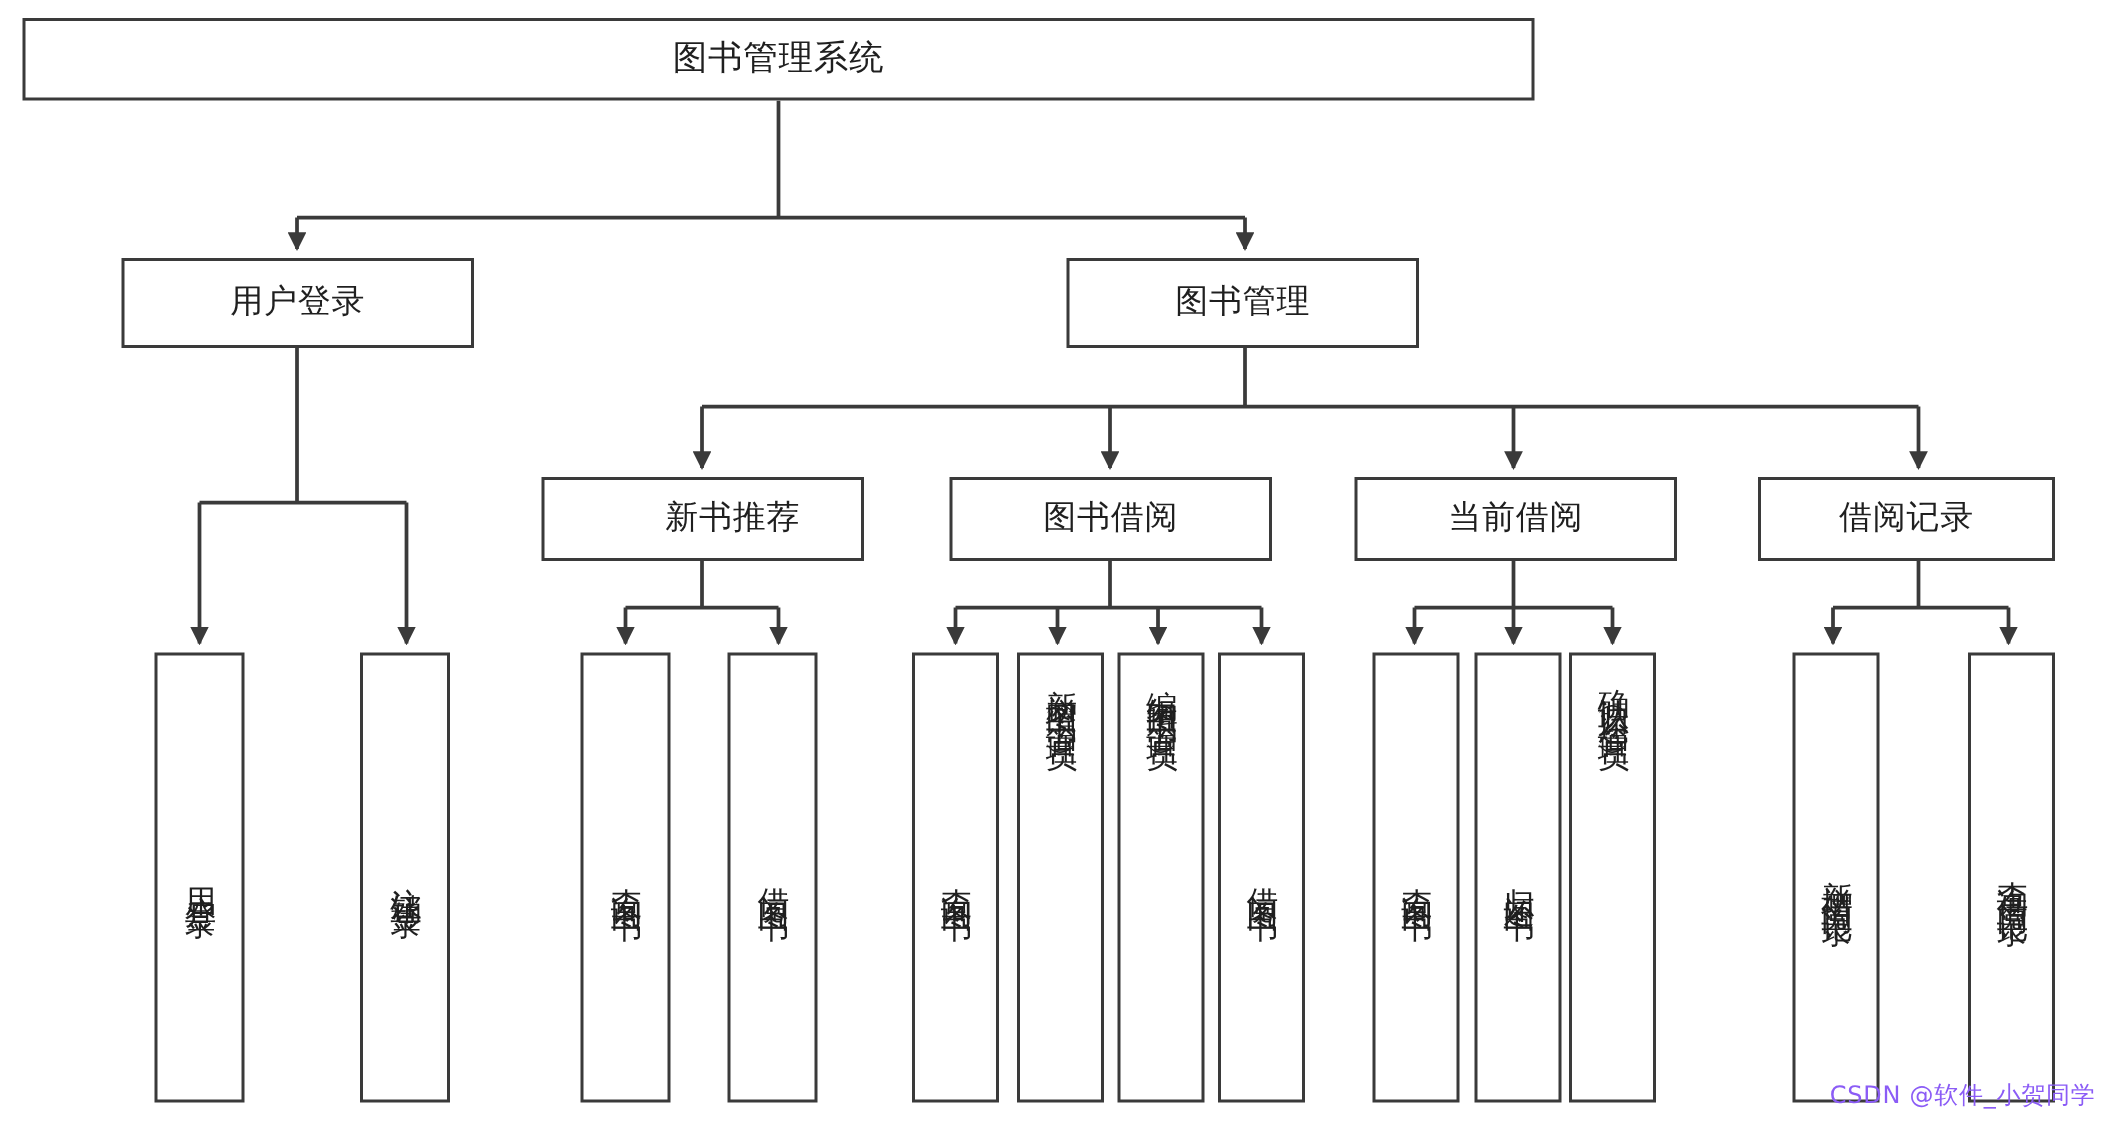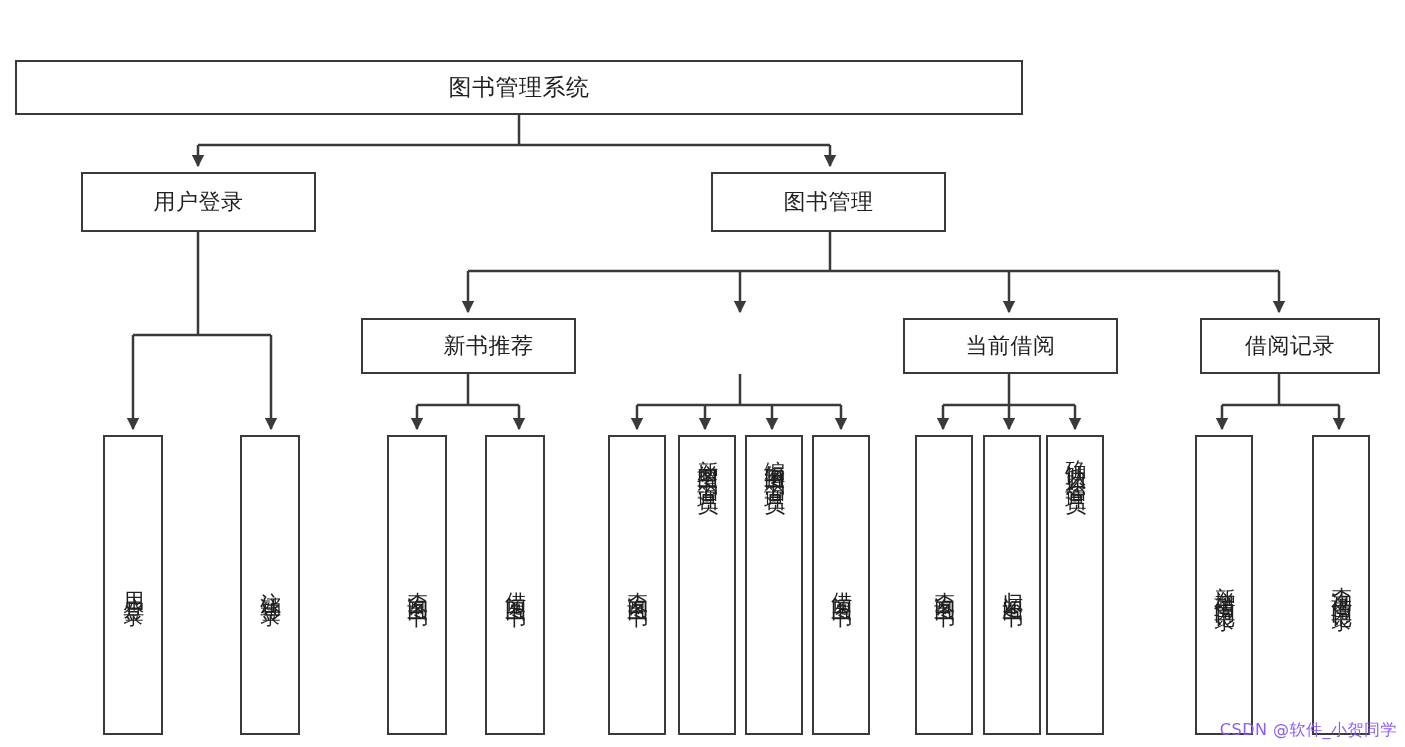--- a/index.html
+++ b/index.html
@@ -131,42 +131,45 @@
       <path d="M 1009 405 L 1009 429" marker-end="url(#arrow)"></path>
       <path d="M 1075 405 L 1075 429" marker-end="url(#arrow)"></path>
 
       <path d="M 1279 374 L 1279 405"></path>
       <path d="M 1222 405 L 1339 405"></path>
       <path d="M 1222 405 L 1222 429" marker-end="url(#arrow)"></path>
       <path d="M 1339 405 L 1339 429" marker-end="url(#arrow)"></path>
     </g>
   </svg>
 
-  <div class="node root" style="left:15px; top:12px; width:1008px; height:55px;margin-top:48px;">
+  <div class="node root" style="left:15px; top:12px; width:1008px; height:55px;">
     <span class="node-label">图书管理系统</span>
   </div>
 
   <div class="node branch" style="left:81px; top:172px; width:235px; height:60px;">
     <span class="node-label">用户登录</span>
   </div>
 
   <div class="node branch" style="left:711px; top:172px; width:235px; height:60px;">
     <span class="node-label">图书管理</span>
   </div>
 
   <div class="node branch" style="left:361px; top:318px; width:215px; height:56px;padding-left:40px;">
     <span class="node-label">新书推荐</span>
   </div>
 
+  <div class="node branch" style="left:633px; top:318px; width:215px; height:56px;">
+    <span class="node-label">图书借阅</span>
+  </div>
 
   <div class="node branch" style="left:903px; top:318px; width:215px; height:56px;">
     <span class="node-label">当前借阅</span>
   </div>
 
-  <div class="node branch" style="left:1172px; top:318px; width:180px; height:56px;margin-left:28px;">
+  <div class="node branch" style="left:1172px; top:318px; width:198px; height:56px;">
     <span class="node-label">借阅记录</span>
   </div>
 
   <div class="node leaf centered" style="left:103px; top:435px; width:60px; height:300px;">
     <span class="node-label">用户登录</span>
   </div>
 
   <div class="node leaf centered" style="left:240px; top:435px; width:60px; height:300px;">
     <span class="node-label">注销登录</span>
   </div>

